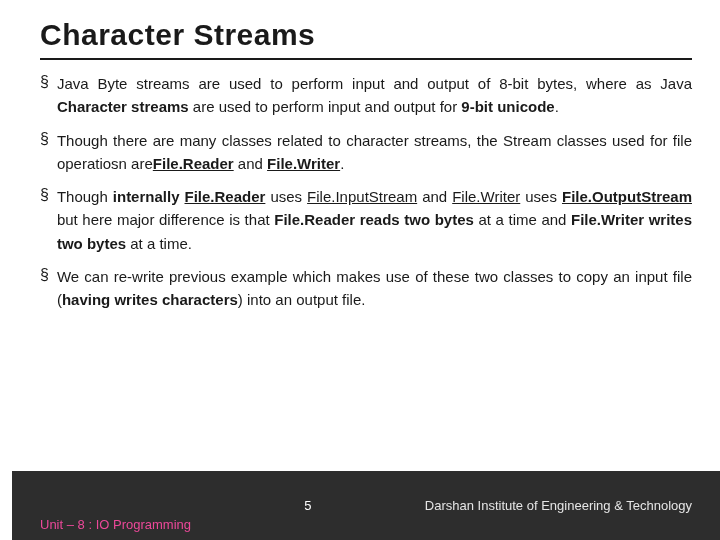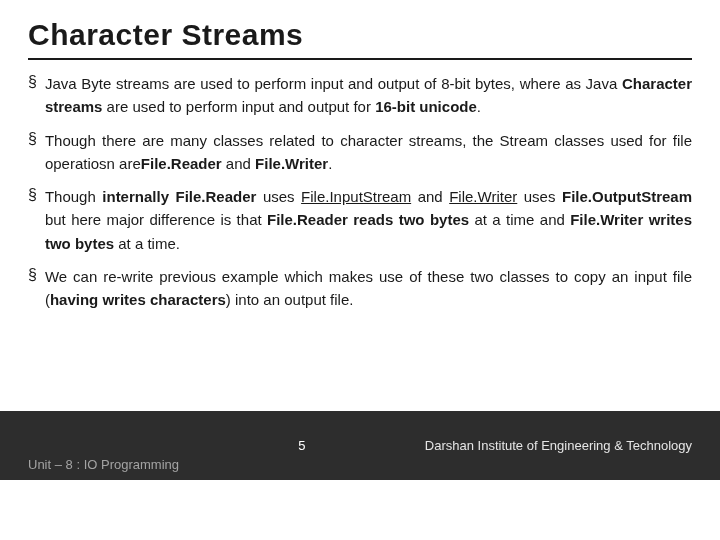--- a/index.html
+++ b/index.html
@@ -13,23 +13,24 @@
       height: 540px;
       background: #ffffff;
       font-family: Arial, sans-serif;
       font-size: 15px;
       color: #1a1a1a;
       overflow: hidden;
     }
 
     .page-container {
       width: 720px;
-      height: 480px;
+      height: 540px;
       display: flex;
       flex-direction: column;
+      padding-left: 12px;
     }
 
     .main-content {
       flex: 1;
       padding: 18px 28px 10px 28px;
     }
 
     .page-title {
       font-size: 30px;
       font-weight: bold;
@@ -65,39 +66,40 @@
       color: #1a1a1a;
       text-align: justify;
     }
 
     .bold {
       font-weight: bold;
     }
 
     .bold-underline {
       font-weight: bold;
+      text-decoration: underline;
     }
 
     .underline {
       text-decoration: underline;
     }
 
     .footer {
       background: #2d2d2d;
       color: #ffffff;
       display: flex;
       flex-direction: row;
       justify-content: space-between;
       align-items: center;
       padding: 8px 28px;
       font-size: 13px;
     }
 
     .footer-left {
-      color: #a3a3a3;
+      color: #ec4899;
       margin-top: 38px;
     }
 
     .footer-center {
       color: #ffffff;
     }
 
     .footer-right {
       color: #e5e5e5;
     }
@@ -106,21 +108,21 @@
 <body>
 
 <div class="page-container">
   <div class="main-content">
     <div class="page-title">Character Streams</div>
     <hr class="divider">
 
     <div class="bullet-section">
       <span class="bullet-icon">§</span>
       <span class="bullet-text">
-        Java Byte streams are used to perform input and output of 8-bit bytes, where as Java <span class="bold">Character streams</span> are used to perform input and output for <span class="bold">16-bit unicode</span>.
+        Java Byte streams are used to perform input and output of 8-bit bytes, where as Java <span class="bold">Character streams</span> are used to perform input and output for <span class="bold">9-bit unicode</span>.
       </span>
     </div>
 
     <div class="bullet-section">
       <span class="bullet-icon">§</span>
       <span class="bullet-text">
         Though there are many classes related to character streams, the Stream classes used for file operatiosn are<span class="bold-underline">File.Reader</span> and <span class="bold-underline">File.Writer</span>.
       </span>
     </div>
 

